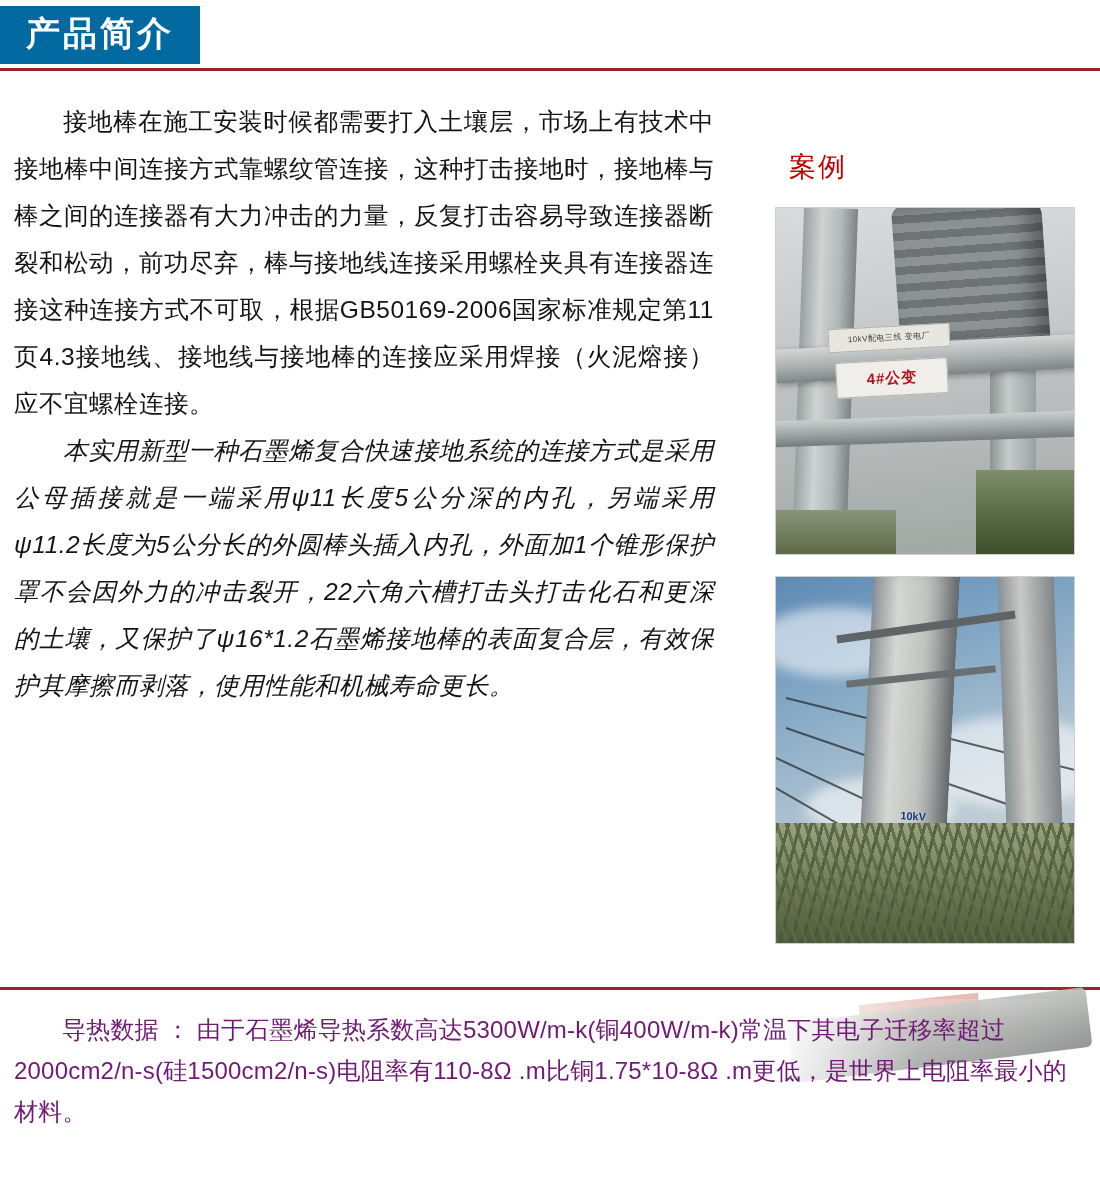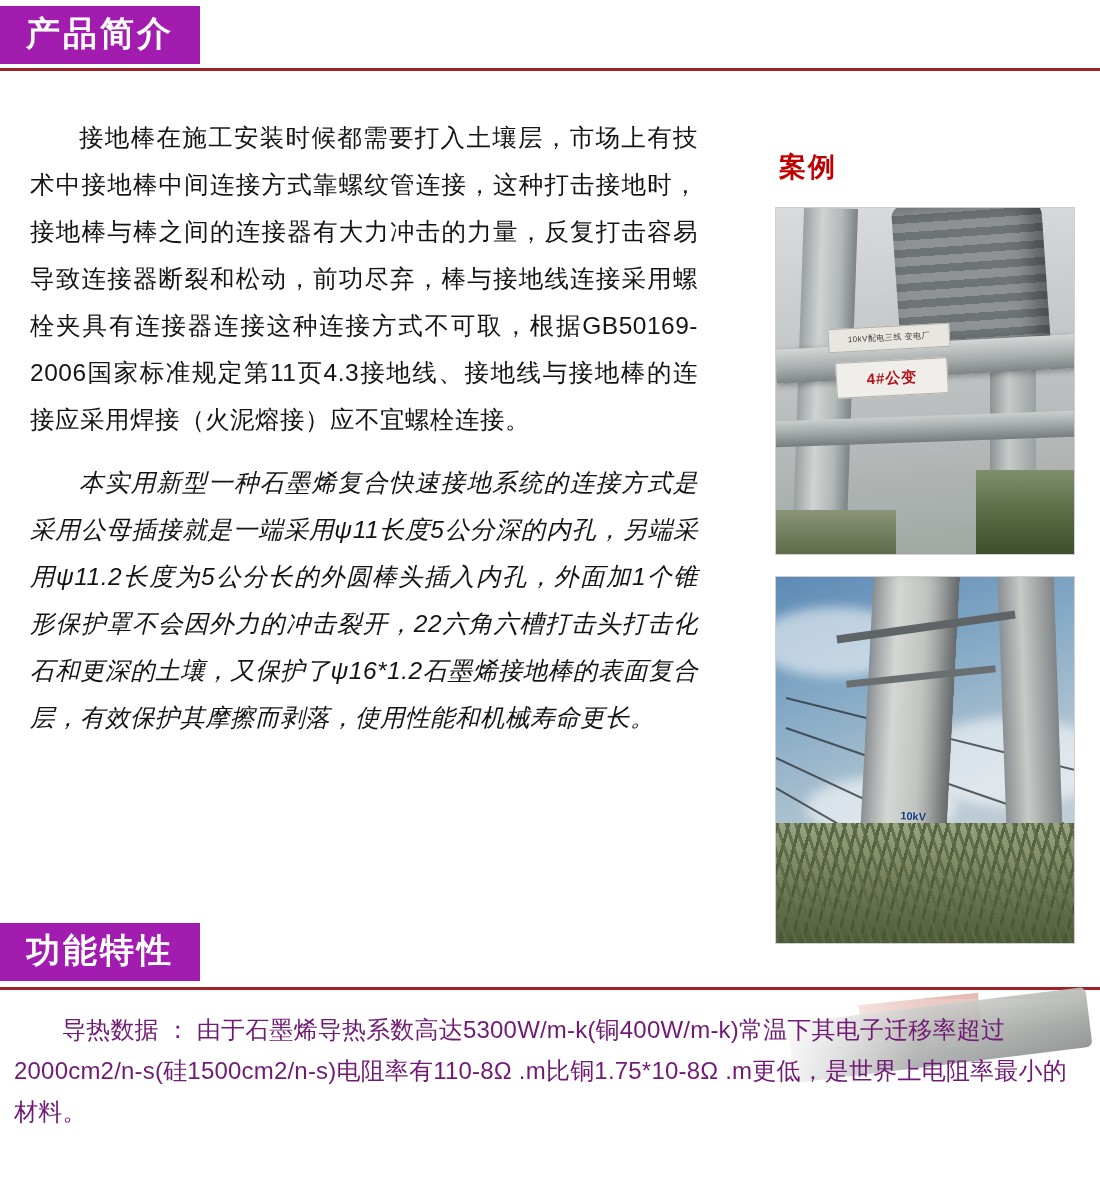--- a/index.html
+++ b/index.html
@@ -32,21 +32,21 @@
     height: 3px;
     background: #9f2228;
   }
   .section-header-wrap.second .header-rule {
     top: 70px;
   }
   .section-tab {
     position: absolute;
     left: 0;
     top: 6px;
-    background: #a21caf;
+    background: #0369a1;
     color: #ffffff;
     font-size: 34px;
     font-weight: bold;
     letter-spacing: 3px;
     padding: 10px 26px 12px 26px;
     line-height: 1.05;
     box-sizing: border-box;
   }
 
   
@@ -59,41 +59,41 @@
   .intro-text {
     width: 700px;
     padding-top: 26px;
     font-size: 24.5px;
     line-height: 47px;
     letter-spacing: 0.5px;
     text-align: justify;
     color: #141414;
   }
   .intro-text p {
-    margin: 16px;
+    margin: 0;
     text-indent: 2em;
   }
   .intro-text p.second-para {
     margin-top: 0;
     font-style: italic;
   }
 
   
   .case-col {
     position: absolute;
     top: 22px;
     left: 775px;
     width: 310px;
   }
   .case-title {
     color: #c00000;
     font-size: 27px;
-    font-weight: bold;
+    font-weight: normal;
     letter-spacing: 2px;
-    margin: 60px 0 0 4px;
+    margin: 60px 0 0 14px;
     line-height: 1;
   }
   .photo {
     width: 300px;
     border: 1px solid #cfcfcf;
     box-sizing: border-box;
     overflow: hidden;
     position: relative;
     background: #c9cbcc;
   }
@@ -367,21 +367,20 @@
         <div class="red">黄泥湖线</div>
         <div class="red">G1支线</div>
         <div class="red">2开关</div>
       </div>
       <div class="p2-grass"></div>
     </div>
   </div>
 </div>
 
 <div class="section-header-wrap second">
-  <div class="section-tab">功能特性</div>
   <div class="header-rule"></div>
 </div>
 
 <div class="feature-area">
   <div class="feature-ghost">
     <div class="ghost-pink"></div>
     <div class="ghost-pole"></div>
     <div class="ghost-fade"></div>
   </div>
   <div class="feature-text">

